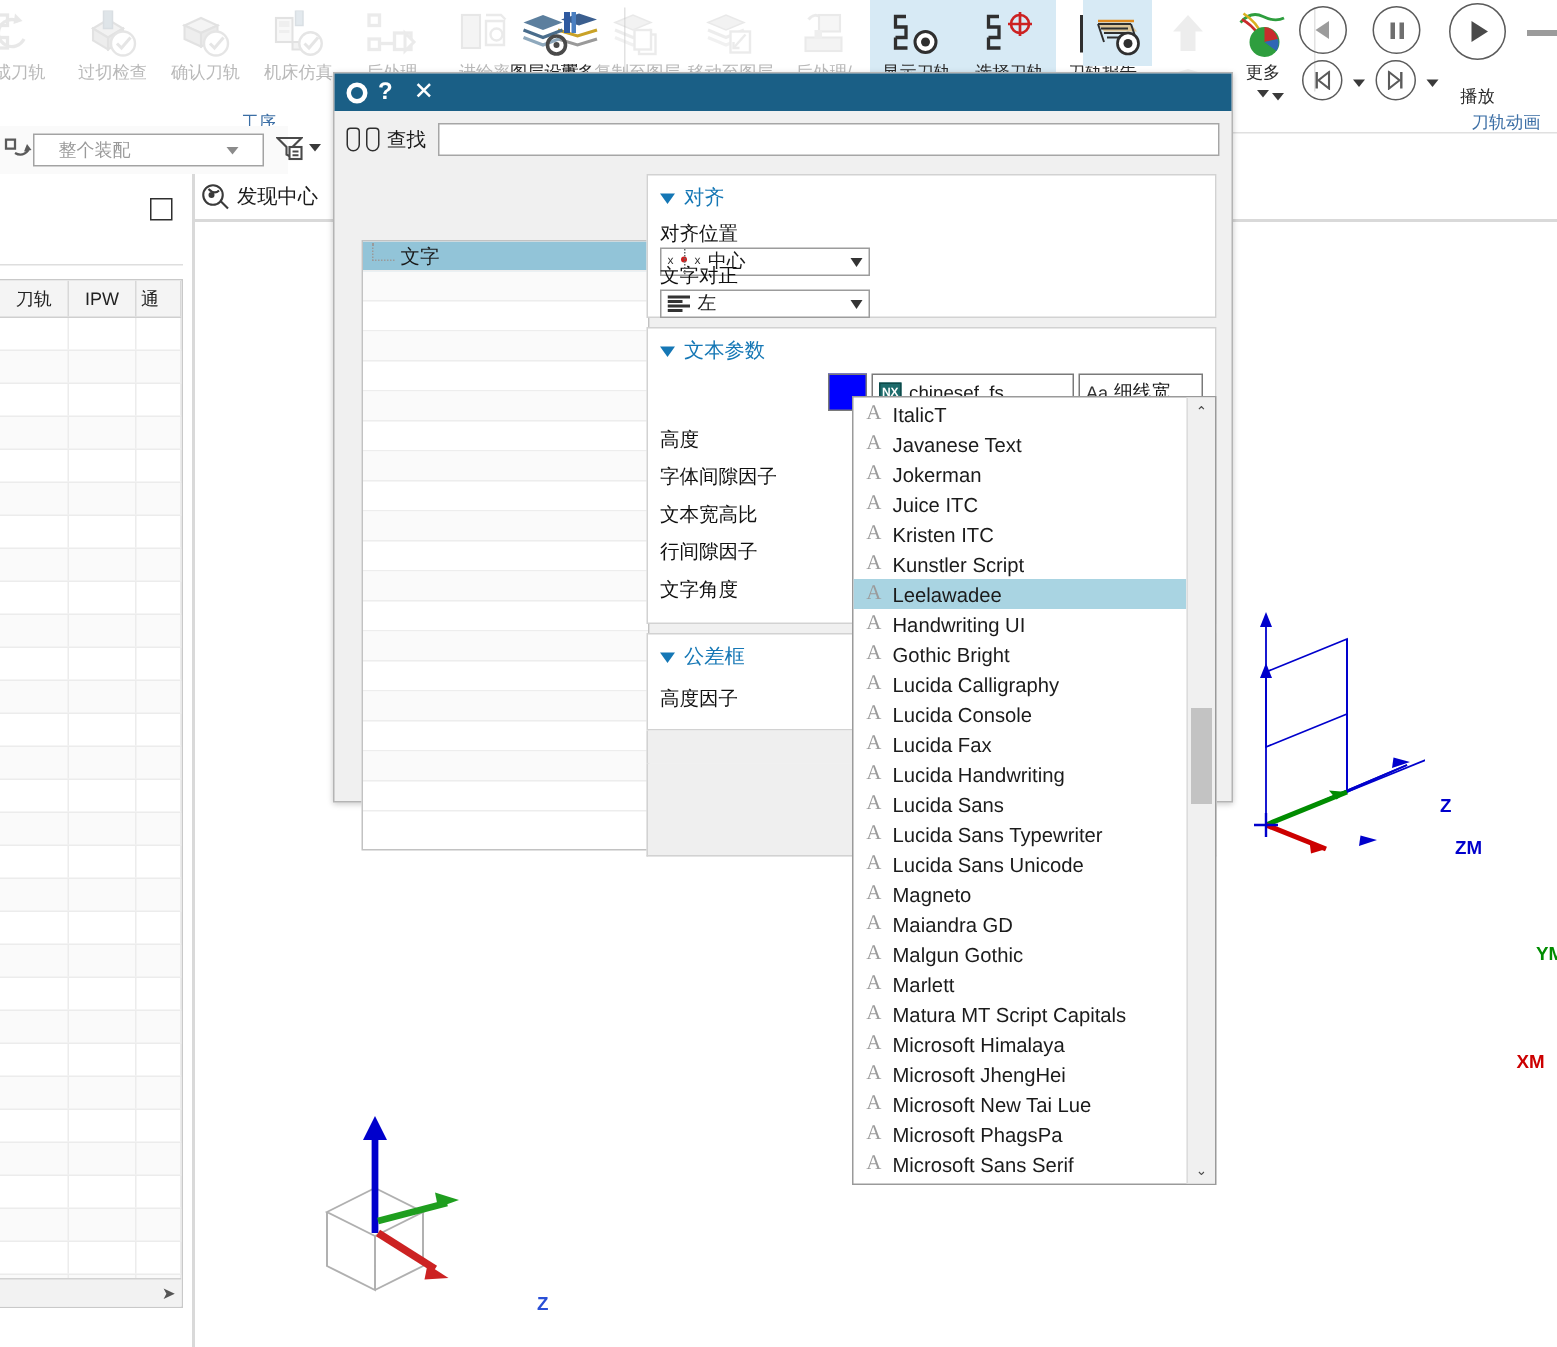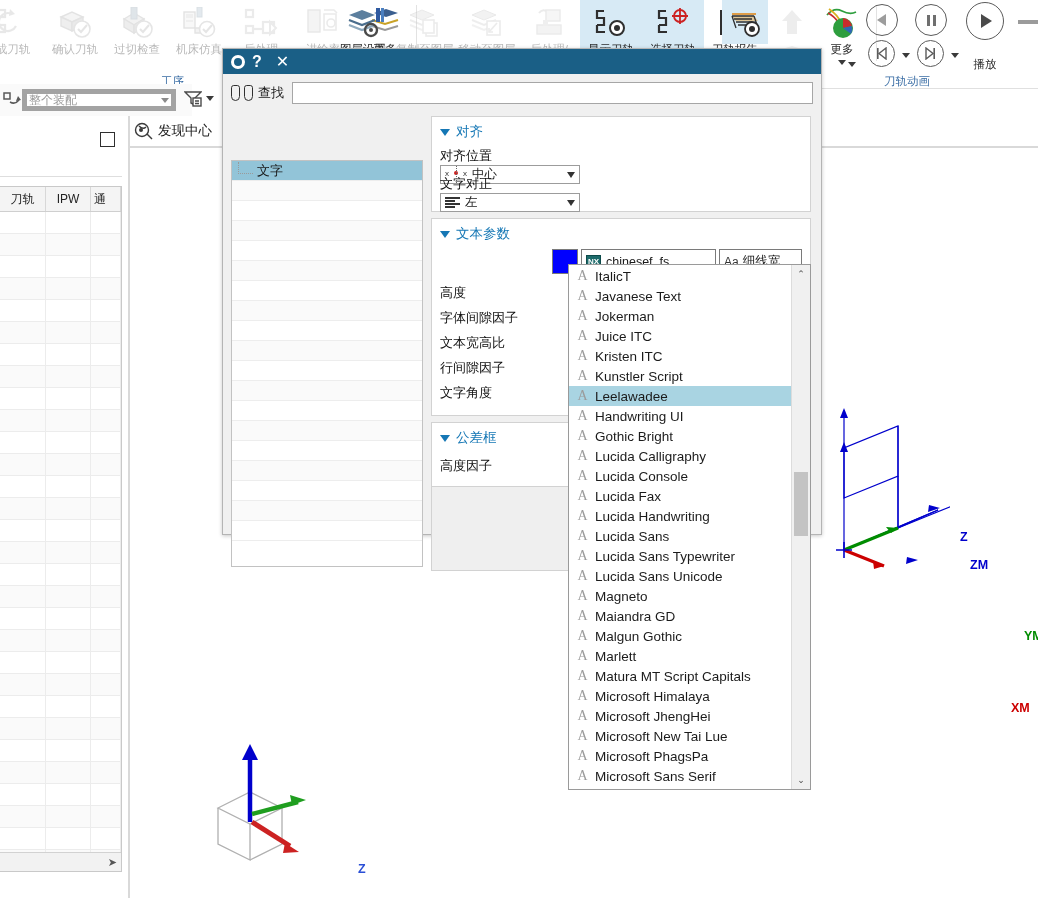--- a/index.html
+++ b/index.html
@@ -31,22 +31,22 @@
   .tri-r{width:0;height:0;border-top:7px solid transparent;border-bottom:7px solid transparent;
          border-left:11px solid #4a4a4a;margin-left:3px;}
   .tri-l{width:0;height:0;border-top:6px solid transparent;border-bottom:6px solid transparent;
          border-right:9px solid #9c9c9c;margin-right:2px;}
   .pausegl{display:flex;gap:3px;}
   .pausegl i{width:3px;height:11px;background:#6f6f6f;display:block;}
   .caret-dn{width:0;height:0;border-left:4px solid transparent;border-right:4px solid transparent;
             border-top:5px solid #3a3a3a;}
   .grp-lbl{position:absolute;font-size:11.5px;color:#3b6ea5;white-space:nowrap;}
   #leftTop{left:0;top:84px;width:192px;height:32px;background:#fafafa;border-bottom:1px solid #dcdcdc;}
-  .combo{border:5px solid #a3a3a3;background:#ffffff;box-sizing:border-box;
-         display:flex;align-items:center;padding:0 2px;font-size:12px;}
+  .combo{border:1px solid #a3a3a3;background:#ffffff;box-sizing:border-box;
+         display:flex;align-items:center;padding:0 16px;font-size:12px;}
   .combo .cv{flex:1;white-space:nowrap;overflow:hidden;}
   .combo .car{width:0;height:0;border-left:4px solid transparent;border-right:4px solid transparent;
               border-top:5px solid #8b8b8b;}
   #discPane{left:130px;top:116px;width:780px;height:30px;background:#ffffff;border-bottom:2px solid #0a6ea8;}
   #discPane2{left:130px;top:146px;width:908px;height:2px;background:#d9d9d9;}
 
   
   #tbl{left:0;top:186px;width:122px;height:686px;border:1px solid #c9c9c9;
        border-left:none;background:#fff;box-sizing:border-box;overflow:hidden;}
   #tblHead{display:flex;height:24px;background:#f4f4f4;border-bottom:1px solid #cfcfcf;}
@@ -78,21 +78,21 @@
   #findBar{height:34px;display:flex;align-items:center;padding:4px 8px 0 8px;box-sizing:border-box;}
   .binoc{width:22px;height:16px;position:relative;}
   .binoc i{position:absolute;top:0;width:9px;height:16px;border:1.6px solid #2f2f2f;
            border-radius:3px 3px 5px 5px;box-sizing:border-box;}
   .binoc i.l{left:0;} .binoc i.r{right:0;}
   #findBar .fl{font-size:13px;margin:0 8px 0 5px;color:#1a1a1a;}
   #findInput{flex:1;height:22px;border:1px solid #a6a6a6;background:#ffffff;box-sizing:border-box;
              font-size:12px;padding:0 4px;outline:none;}
 
   #dlgBody{position:absolute;left:8px;top:67px;right:8px;bottom:10px;}
-  #tree{position:absolute;left:0;top:44px;width:192px;height:407px;background:#ffffff;
+  #tree{position:absolute;left:10px;top:44px;width:192px;height:407px;background:#ffffff;
         border:1px solid #c2c2c2;box-sizing:border-box;overflow:hidden;}
   .trn{height:20px;display:flex;align-items:center;font-size:13px;padding-left:6px;box-sizing:border-box;
        border-bottom:1px solid #ededed;}
   .trn.altr{background:#fafafa;}
   .trn.on{background:#92c4d8;}
   .dash{width:14px;height:11px;border-left:1px dotted #9a9a9a;border-bottom:1px dotted #9a9a9a;
         margin-right:4px;margin-top:-6px;}
 
   #right{position:absolute;left:200px;top:0;width:380px;}
   .sect{background:#ffffff;border:1px solid #d2d2d2;box-sizing:border-box;margin-bottom:6px;padding:6px 8px 8px 8px;}
@@ -162,41 +162,41 @@
         <path d="M16 7 a9 9 0 1 0 4 12"></path>
             </g>
             <path d="M14 2 l5 5 -6 2z" fill="#b9b9b9"></path>
           </svg>
       </div>
       <div class="lb">成刀轨</div>
     </div>
     <div class="rb-btn dis">
       <div class="ic">
         <svg width="36" height="32" viewBox="0 0 36 32">
-          <path d="M4 10 l11-5 11 5 -11 5z" fill="#dedede" stroke="#a8a8a8" stroke-width="1.4"></path>
-          <path d="M4 10 v9 l11 5 v-9z" fill="#cdcdcd" stroke="#a8a8a8" stroke-width="1.4"></path>
-          <path d="M26 10 v9 l-11 5 v-9z" fill="#c0c0c0" stroke="#a8a8a8" stroke-width="1.4"></path>
-          <circle cx="25" cy="22" r="8" fill="#fff" stroke="#b0b0b0" stroke-width="1.6"></circle>
-          <path d="M21 22 l3 3 6-7" fill="none" stroke="#b0b0b0" stroke-width="2"></path>
-        </svg>
-      </div>
-      <div class="lb">确认刀轨</div>
-    </div>
-    <div class="rb-btn dis">
-      <div class="ic">
-        <svg width="36" height="32" viewBox="0 0 36 32">
           <path d="M5 12 l10-6 10 6 -10 6z" fill="#d8d8d8" stroke="#a8a8a8" stroke-width="1.4"></path>
           <path d="M5 12 v8 l10 6 v-8z" fill="#c9c9c9" stroke="#a8a8a8" stroke-width="1.4"></path>
           <path d="M25 12 v8 l-10 6 v-8z" fill="#bdbdbd" stroke="#a8a8a8" stroke-width="1.4"></path>
           <rect x="12" y="0" width="6" height="12" fill="#9fb0bd" stroke="#8a9aa6"></rect>
           <circle cx="25" cy="22" r="8" fill="#fff" stroke="#b0b0b0" stroke-width="1.6"></circle>
           <path d="M21 22 l3 3 6-7" fill="none" stroke="#b0b0b0" stroke-width="2"></path>
         </svg>
       </div>
       <div class="lb">过切检查</div>
+    </div>
+    <div class="rb-btn dis">
+      <div class="ic">
+        <svg width="36" height="32" viewBox="0 0 36 32">
+          <path d="M4 10 l11-5 11 5 -11 5z" fill="#dedede" stroke="#a8a8a8" stroke-width="1.4"></path>
+          <path d="M4 10 v9 l11 5 v-9z" fill="#cdcdcd" stroke="#a8a8a8" stroke-width="1.4"></path>
+          <path d="M26 10 v9 l-11 5 v-9z" fill="#c0c0c0" stroke="#a8a8a8" stroke-width="1.4"></path>
+          <circle cx="25" cy="22" r="8" fill="#fff" stroke="#b0b0b0" stroke-width="1.6"></circle>
+          <path d="M21 22 l3 3 6-7" fill="none" stroke="#b0b0b0" stroke-width="2"></path>
+        </svg>
+      </div>
+      <div class="lb">确认刀轨</div>
     </div>
     <div class="rb-btn dis">
       <div class="ic">
         <svg width="36" height="32" viewBox="0 0 36 32">
           <rect x="3" y="5" width="11" height="16" fill="#ececec" stroke="#a8a8a8" stroke-width="1.4"></rect>
           <rect x="5" y="7" width="7" height="4" fill="#cfcfcf"></rect>
             <rect x="5" y="13" width="7" height="2" fill="#cfcfcf"></rect>
           <rect x="16" y="0" width="5" height="10" fill="#a9bdcb" stroke="#8d9fac"></rect>
           <path d="M14 21 h14 v5 h-14z" fill="#dcdcdc" stroke="#a8a8a8" stroke-width="1.4"></path>
           <circle cx="26" cy="22" r="7.5" fill="#fff" stroke="#b0b0b0" stroke-width="1.6"></circle>
@@ -418,21 +418,21 @@
             <path d="M2 1 l7 5.5 -7 5.5z" fill="none" stroke="#5b5b5b" stroke-width="1.4"></path>
             <rect x="9.4" y="1" width="1.6" height="11" fill="#5b5b5b"></rect>
           </svg>
       </div>
     </div>
     <div class="caret-dn abs" style="left:85px;top:49px;"></div>
     <div class="abs" style="left:152px;top:16px;width:30px;height:4px;background:#9b9b9b;"></div>
   </div>
 
   <div class="grp-lbl" style="left:161px;top:74px;">工序</div>
-  <div class="grp-lbl" style="left:884px;top:74px;">刀轨动画</div>
+  <div class="grp-lbl" style="left:981px;top:74px;">刀轨动画</div>
   <div class="abs" style="left:726px;top:88px;width:312px;height:1px;background:#e0e0e0;"></div>
 </div>
 
 <div id="leftTop" class="abs">
   <div class="abs" style="left:2px;top:6px;">
     <svg width="20" height="18" viewBox="0 0 20 18">
         <g fill="none" stroke="#5a5a5a" stroke-width="1.5">
       <path d="M2 3 h6 v6 h-6z"></path>
           <path d="M8 12 q5 3 9-2"></path>
         </g>

